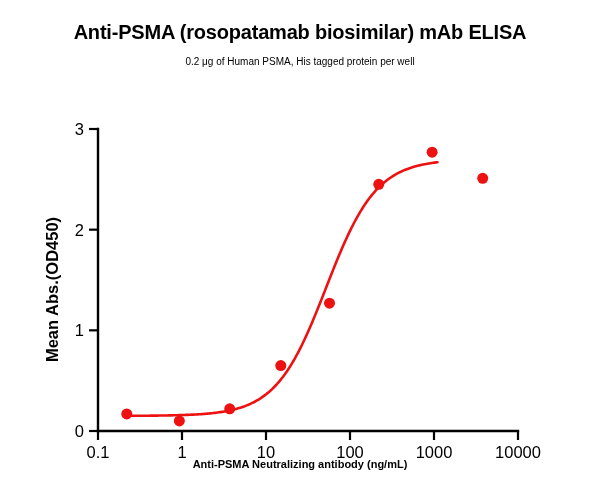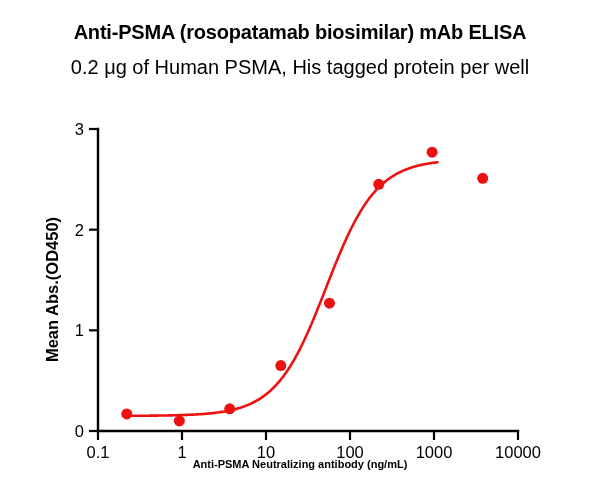--- a/index.html
+++ b/index.html
@@ -33,21 +33,21 @@
     font-weight: bold;
     letter-spacing: -0.2px;
     white-space: nowrap;
   }
   #chart-subtitle {
     position: absolute;
     top: 56px;
     left: 0;
     width: 600px;
     text-align: center;
-    font-size: 20px;
+    font-size: 10px;
     font-weight: normal;
     white-space: nowrap;
   }
 
   
   #x-axis-title {
     position: absolute;
     top: 458px;
     left: 0;
     width: 600px;

